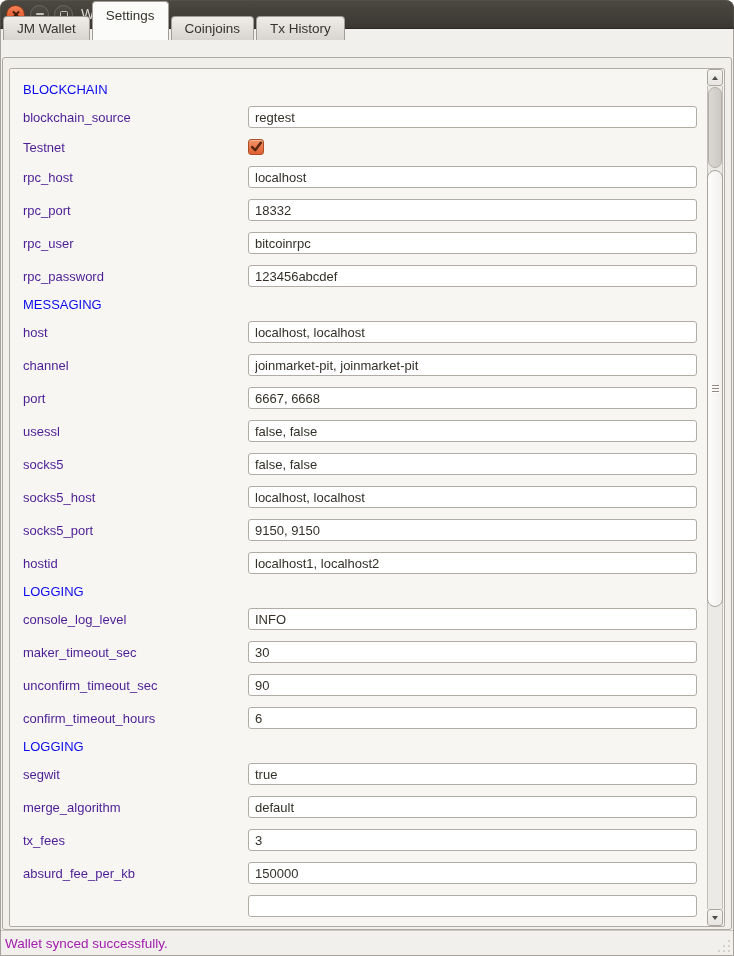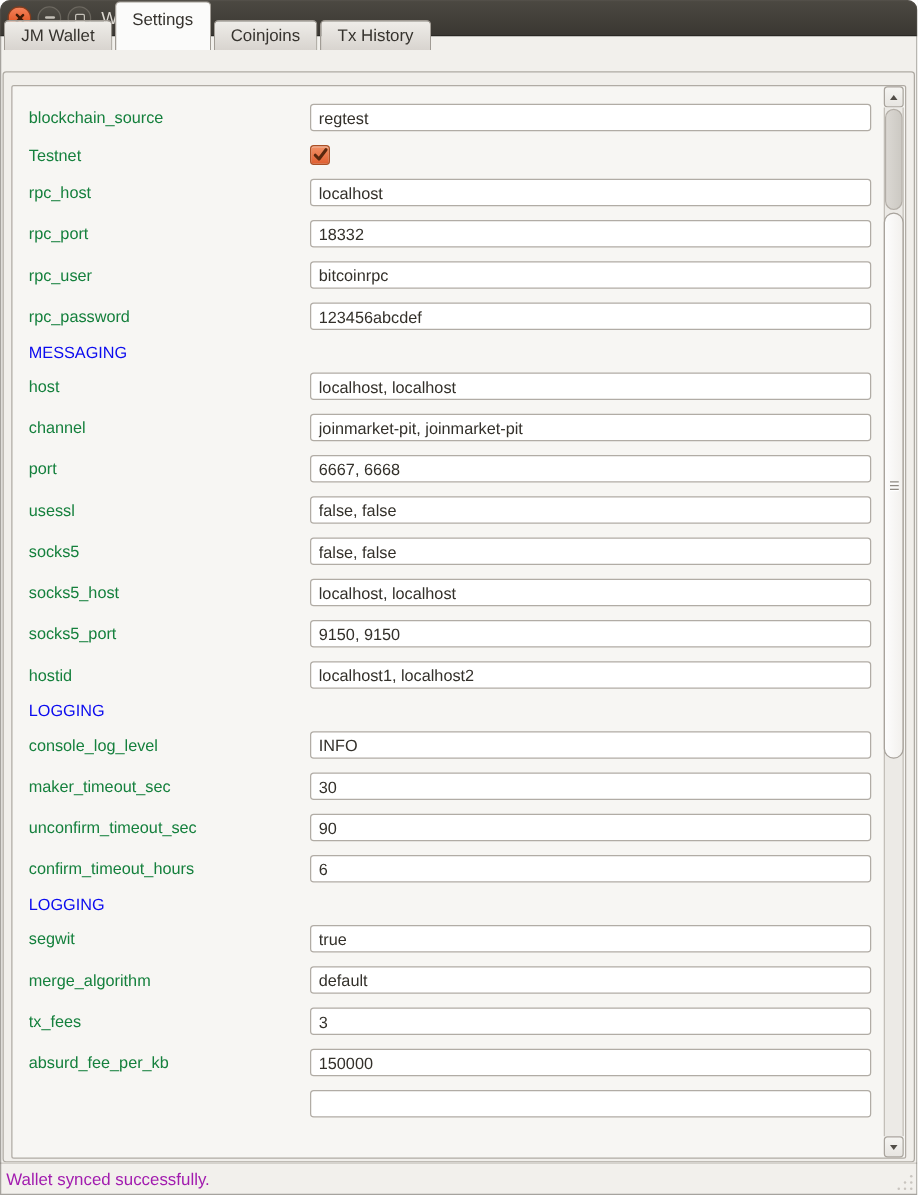--- a/index.html
+++ b/index.html
@@ -37,21 +37,21 @@
   .pane{position:absolute;left:2px;right:2px;top:57px;bottom:26px;background:#f1efeb;
         border:1px solid #aeaaa3;border-radius:3px;box-sizing:border-box;}
 
   
   .scrollframe{position:absolute;left:9px;top:68px;width:716px;height:859px;box-sizing:border-box;
                background:#f7f6f3;border:1px solid #b0aba4;border-radius:2px;}
   .settings-rows{position:absolute;left:0;top:0;right:18px;bottom:0;overflow:hidden;padding-top:14px;box-sizing:border-box;}
   .sec-header{height:14px;line-height:14px;margin:0 0 9px 13px;font-size:13px;color:#0b0bef;}
   .row{position:relative;height:22px;margin-bottom:11px;}
   .row.cbrow{height:16px;}
-  .flabel{position:absolute;left:13px;top:50%;transform:translateY(-50%);font-size:13px;color:#15803d;white-space:nowrap;}
+  .flabel{position:absolute;left:13px;top:50%;transform:translateY(-50%);font-size:13px;color:#4c1d95;white-space:nowrap;}
   .finput{position:absolute;left:238px;top:0;width:449px;height:22px;box-sizing:border-box;
           border:1px solid #b1aca5;border-radius:3px;background:#ffffff;
           font:13px "Liberation Sans","DejaVu Sans",sans-serif;color:#33302a;padding:0 6px;outline:none;}
   .checkbox{position:absolute;left:238px;top:0;width:16px;height:16px;box-sizing:border-box;
             border:1px solid #aa5026;border-radius:3px;background:linear-gradient(#f29267,#e05f31);
             box-shadow:inset 0 1px 0 rgba(255,255,255,.35);display:flex;align-items:center;justify-content:center;}
 
   
   .scrollbar{position:absolute;top:0;right:0;bottom:0;width:18px;}
   .sb-btn{position:absolute;left:1px;right:1px;height:17px;box-sizing:border-box;
@@ -104,20 +104,21 @@
       <div class="tab">JM Wallet</div>
       <div class="tab active">Settings</div>
       <div class="tab">Coinjoins</div>
       <div class="tab">Tx History</div>
     </div>
 
   <div class="pane"></div>
 
   <div class="scrollframe">
     <div class="settings-rows">
+        <div class="sec-header">BLOCKCHAIN</div>
         <div class="row">
           <span class="flabel">blockchain_source</span>
           <input class="finput" type="text" value="regtest" style="">
         </div>
         <div class="row cbrow">
           <span class="flabel">Testnet</span>
           <span class="checkbox">
             <svg width="13" height="12" viewBox="0 0 13 12">
               <path d="M2.2 6.2 L5.2 9.2 L10.8 1.8" fill="none" stroke="#59280e" stroke-width="2.5" stroke-linecap="round" stroke-linejoin="round"></path>
             </svg>

